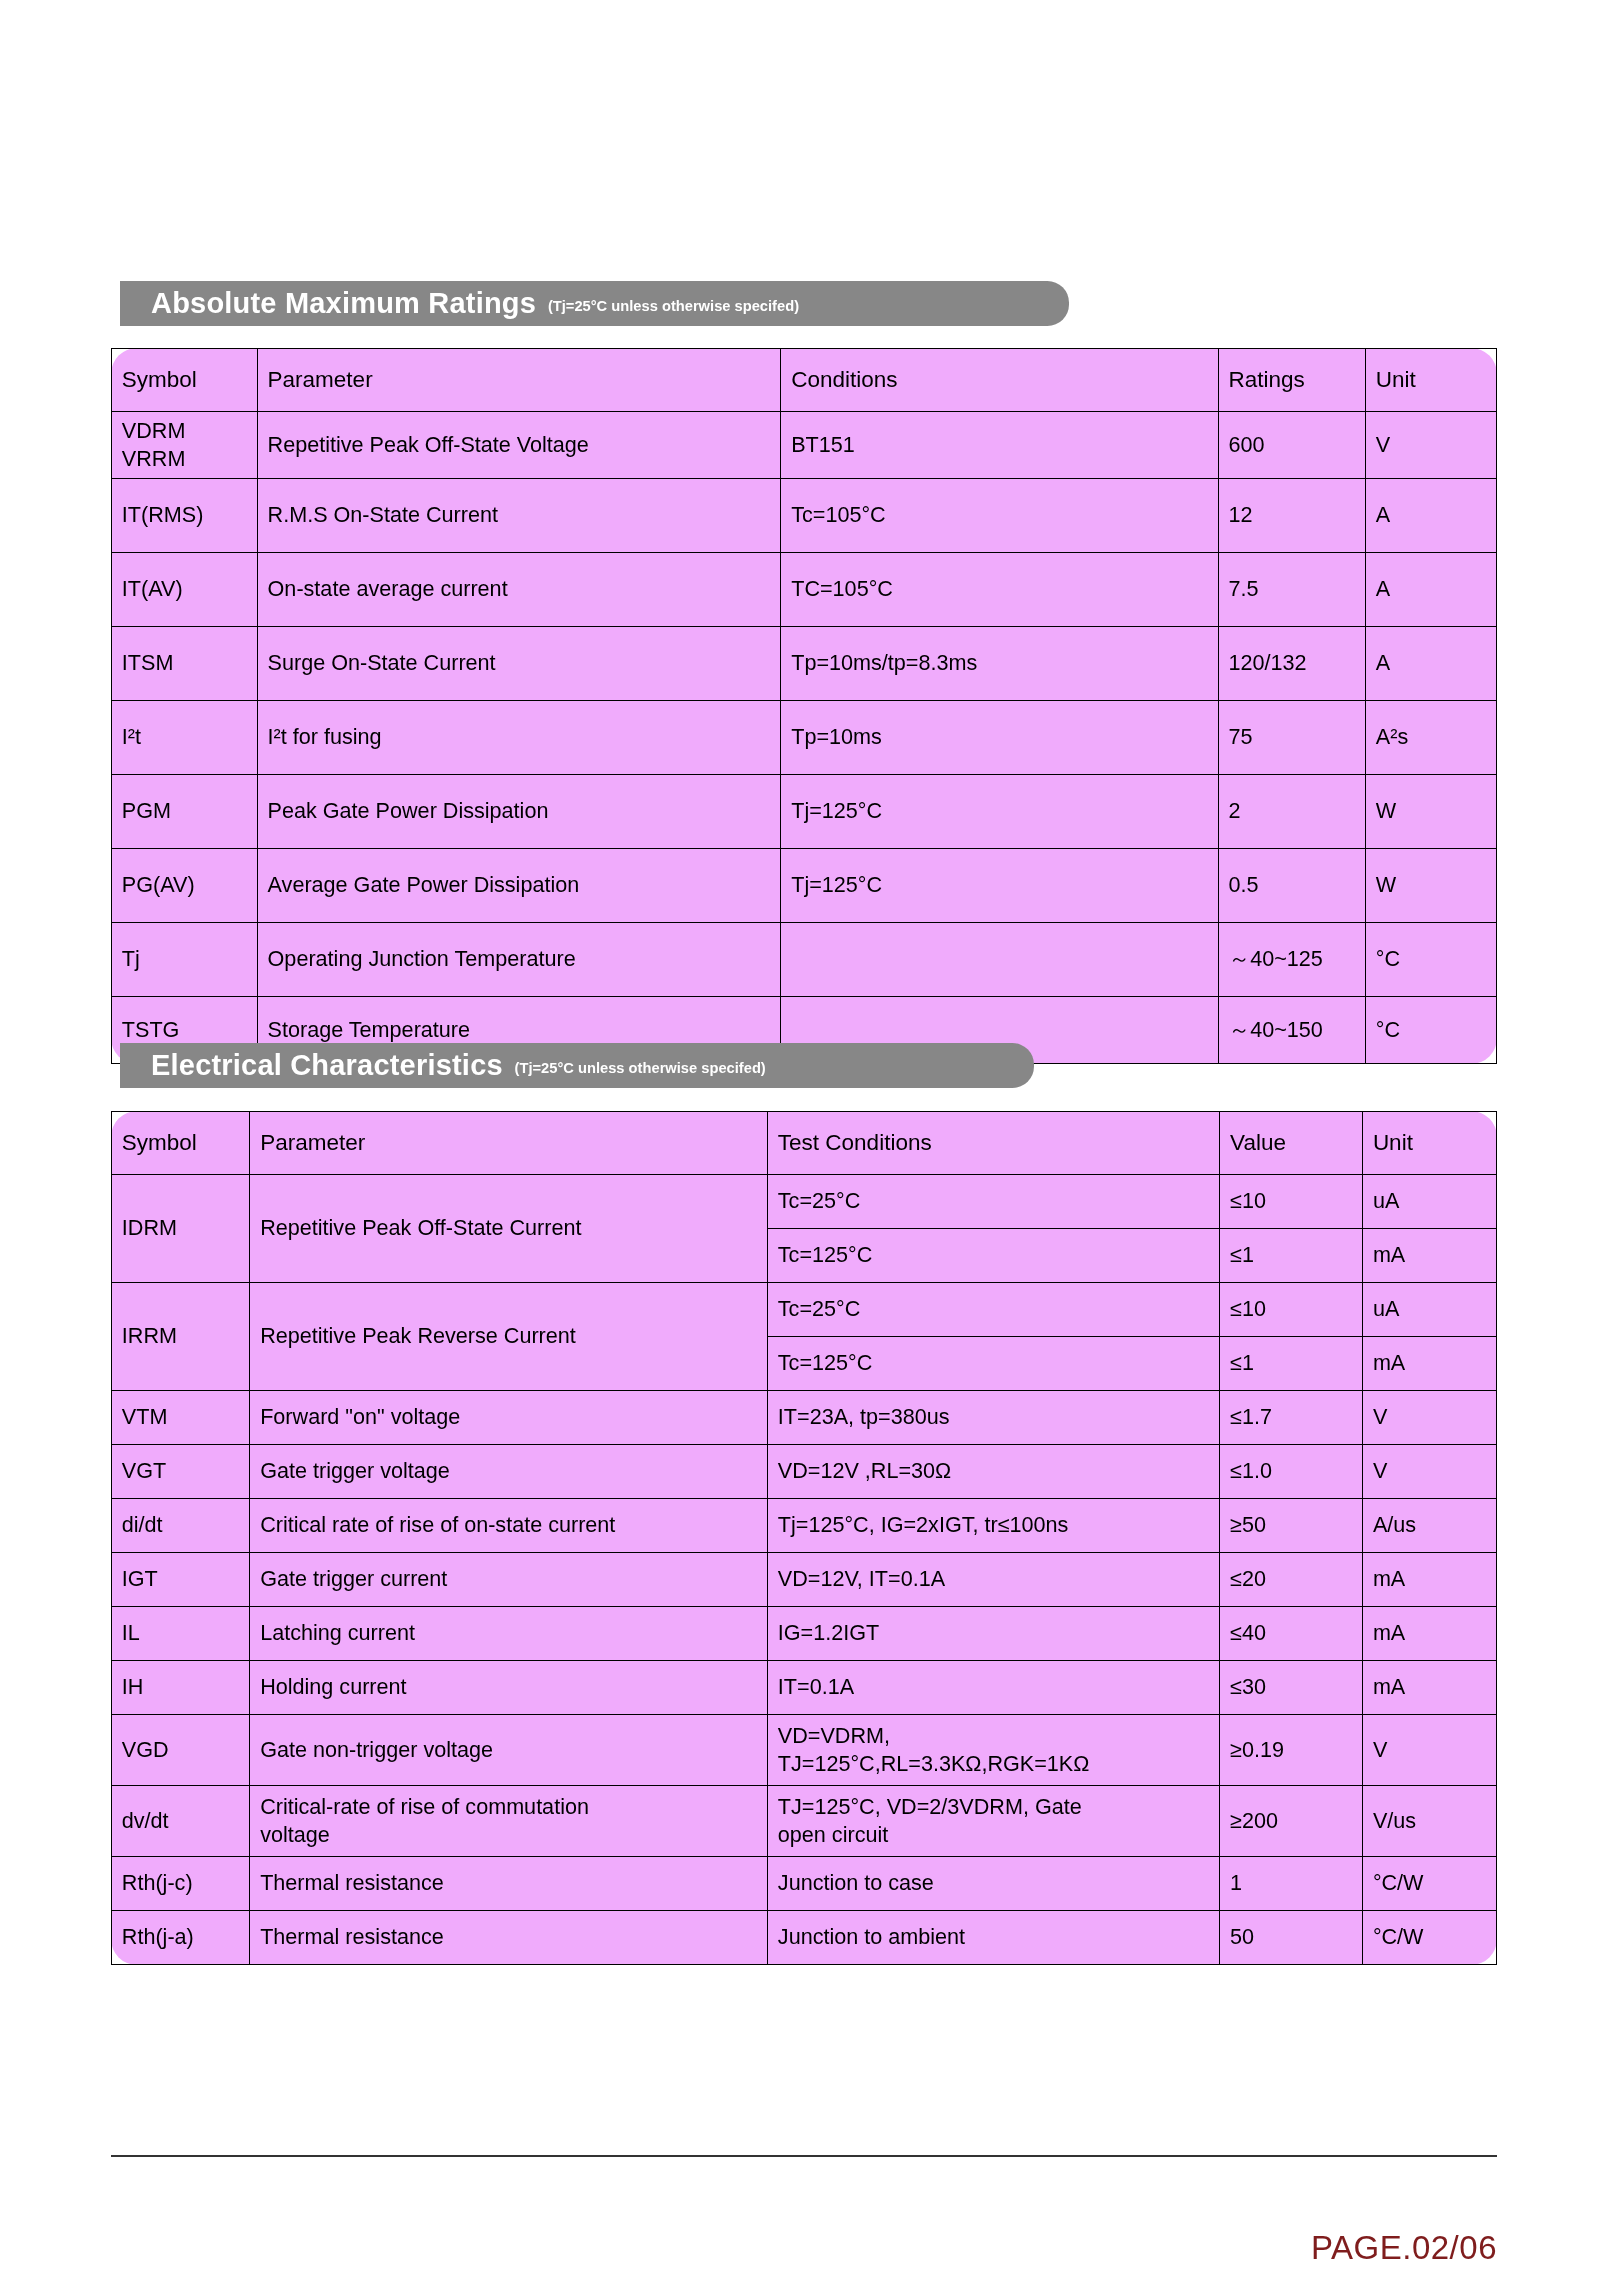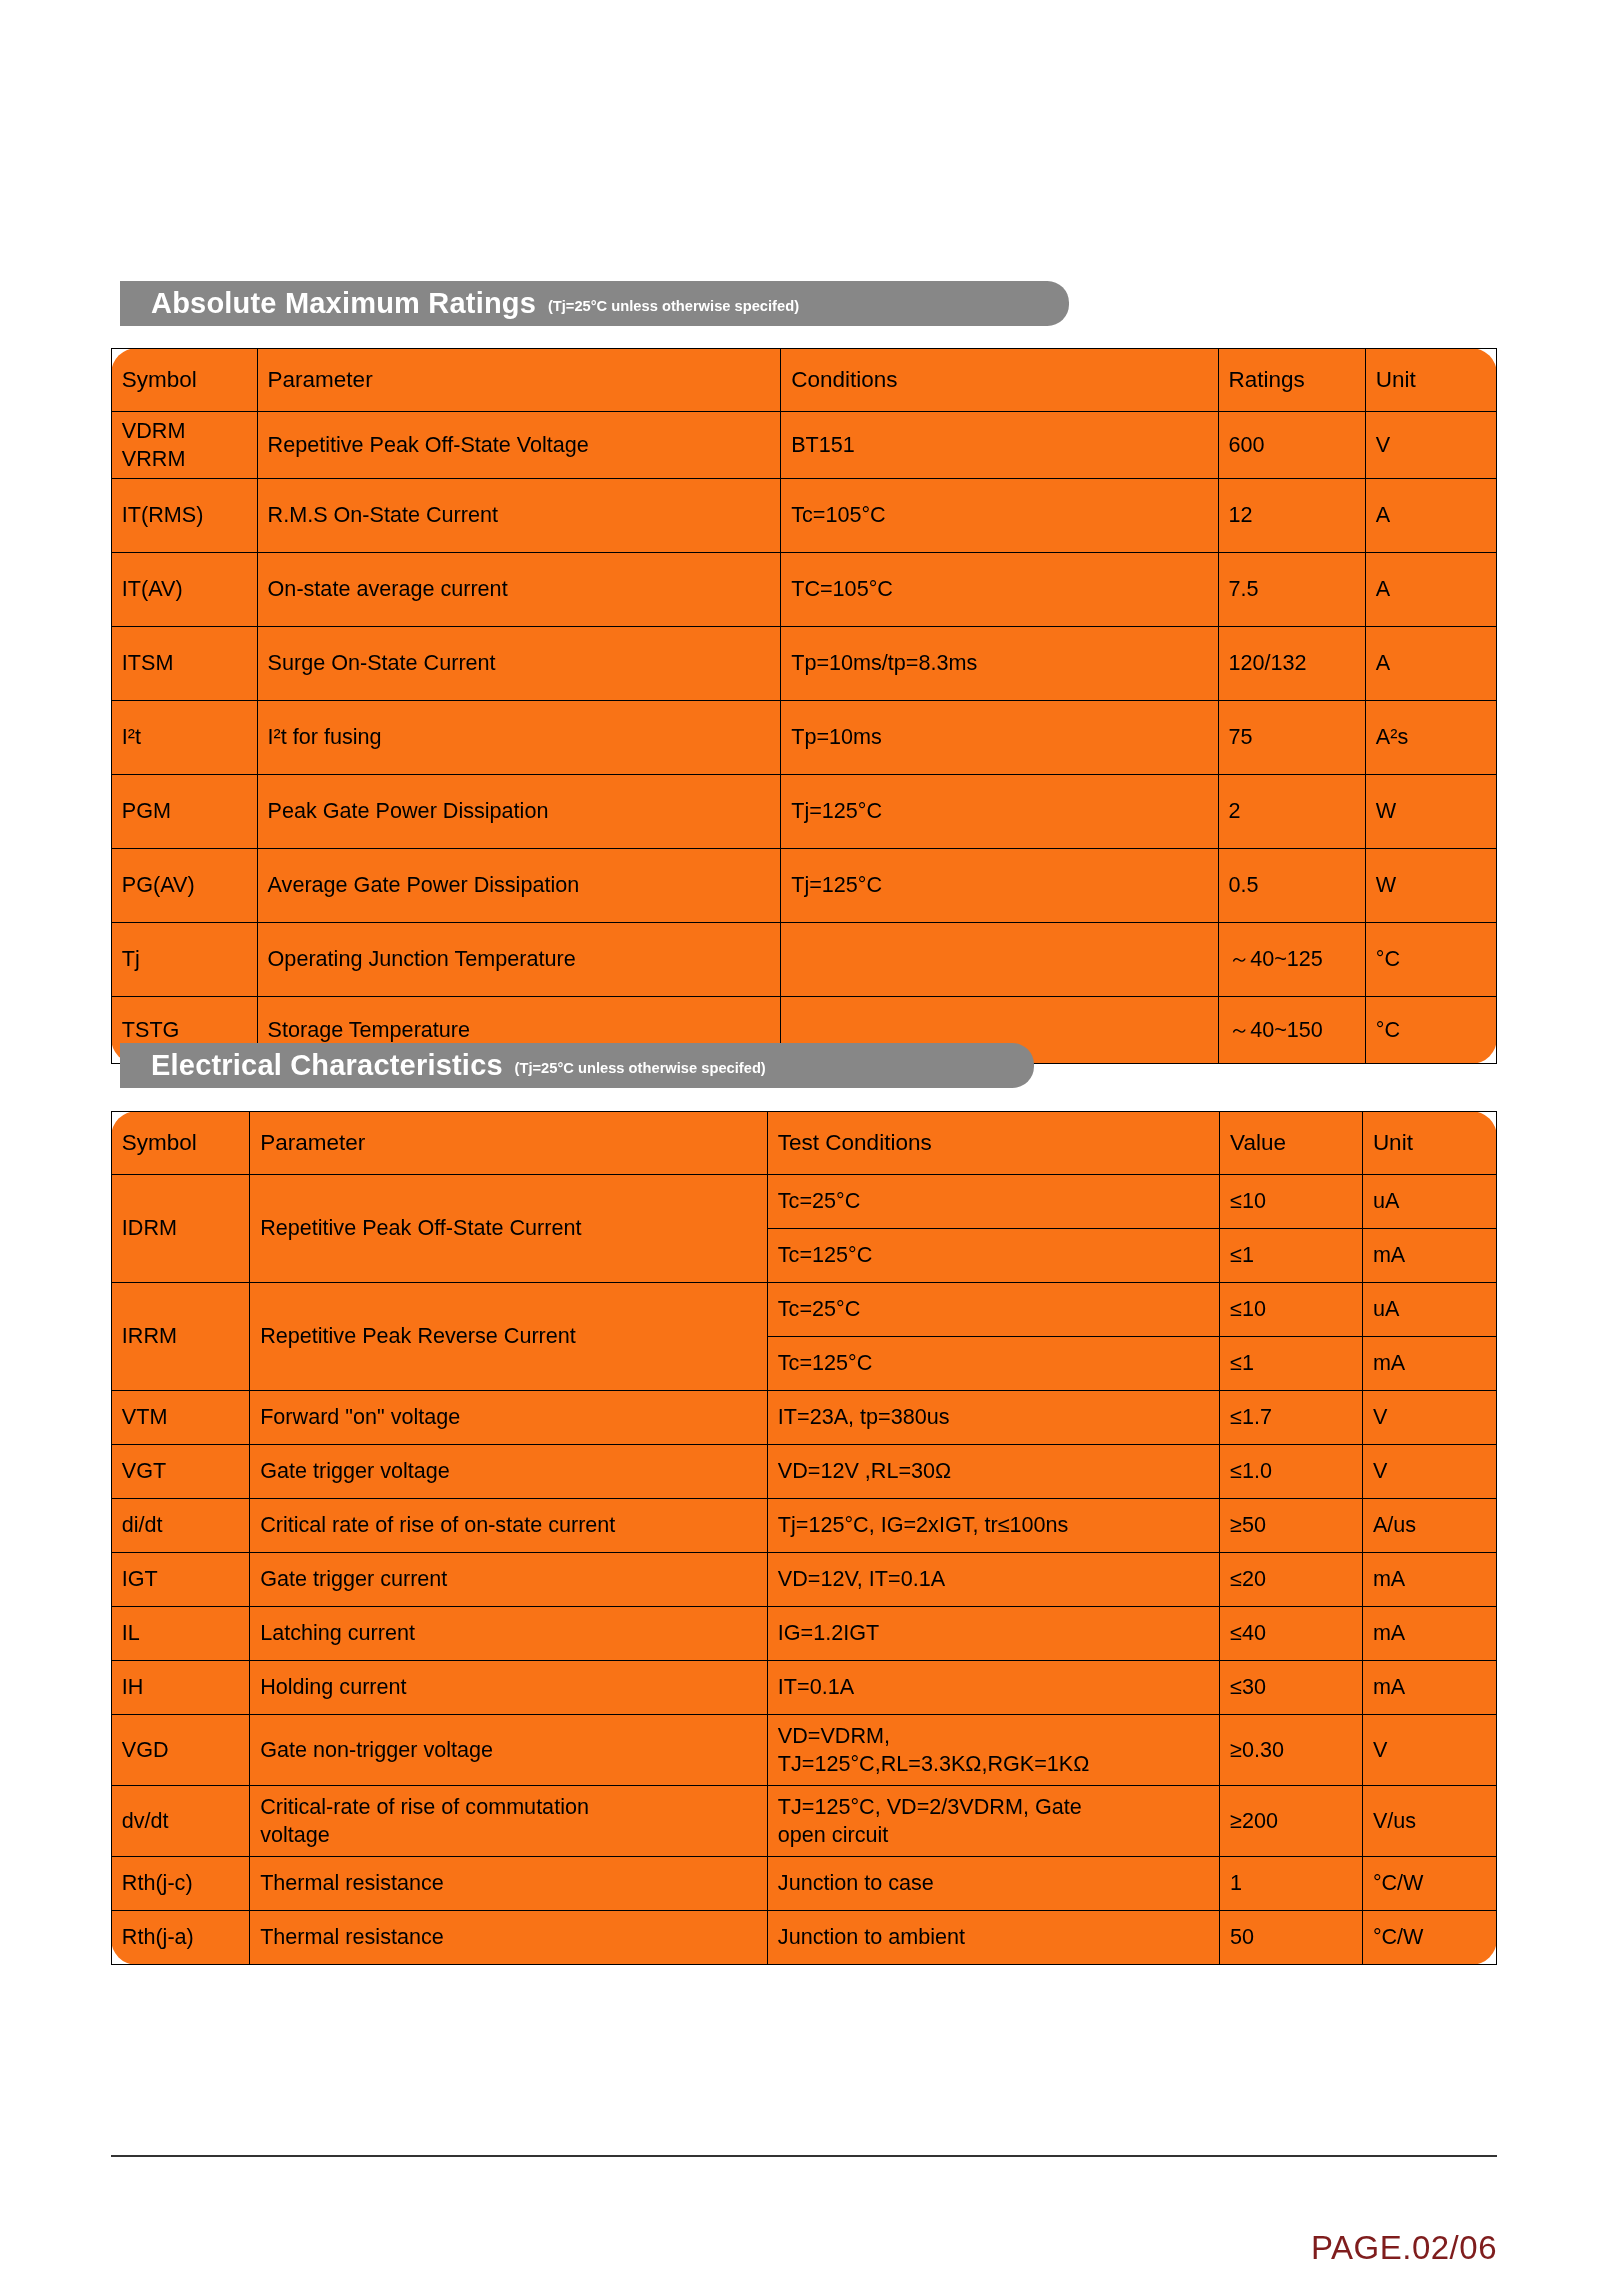--- a/index.html
+++ b/index.html
@@ -51,21 +51,21 @@
   }
 
   #banner-amr { left: 120px; top: 281px; width: 949px; }
   #banner-ec  { left: 120px; top: 1043px; width: 914px; }
 
   
   table.spec {
     position: absolute;
     border-collapse: collapse;
     table-layout: fixed;
-    background: #f97316;
+    background: #f0abfc;
     border-radius: 26px;
   }
   table.spec td, table.spec th {
     border: 1.5px solid #000000;
     padding: 0 9.8px;
     font-size: 21.6px;
     font-weight: normal;
     text-align: left;
     vertical-align: middle;
     line-height: 1.3;
@@ -303,21 +303,21 @@
         <td>Holding current</td>
         <td>IT=0.1A</td>
         <td class="c-center">≤30</td>
         <td class="c-center">mA</td>
       </tr>
 
       <tr class="ec-r2">
         <td>VGD</td>
         <td>Gate non-trigger voltage</td>
         <td><span>VD=VDRM,</span><br><span>TJ=125°C,RL=3.3KΩ,RGK=1KΩ</span></td>
-        <td class="c-center">≥0.30</td>
+        <td class="c-center">≥0.19</td>
         <td class="c-center">V</td>
       </tr>
 
       <tr class="ec-r2">
         <td>dv/dt</td>
         <td><span>Critical-rate of rise of commutation</span><br><span>voltage</span></td>
         <td><span>TJ=125°C, VD=2/3VDRM,  Gate</span><br><span>open circuit</span></td>
         <td class="c-center">≥200</td>
         <td class="c-center">V/us</td>
       </tr>

